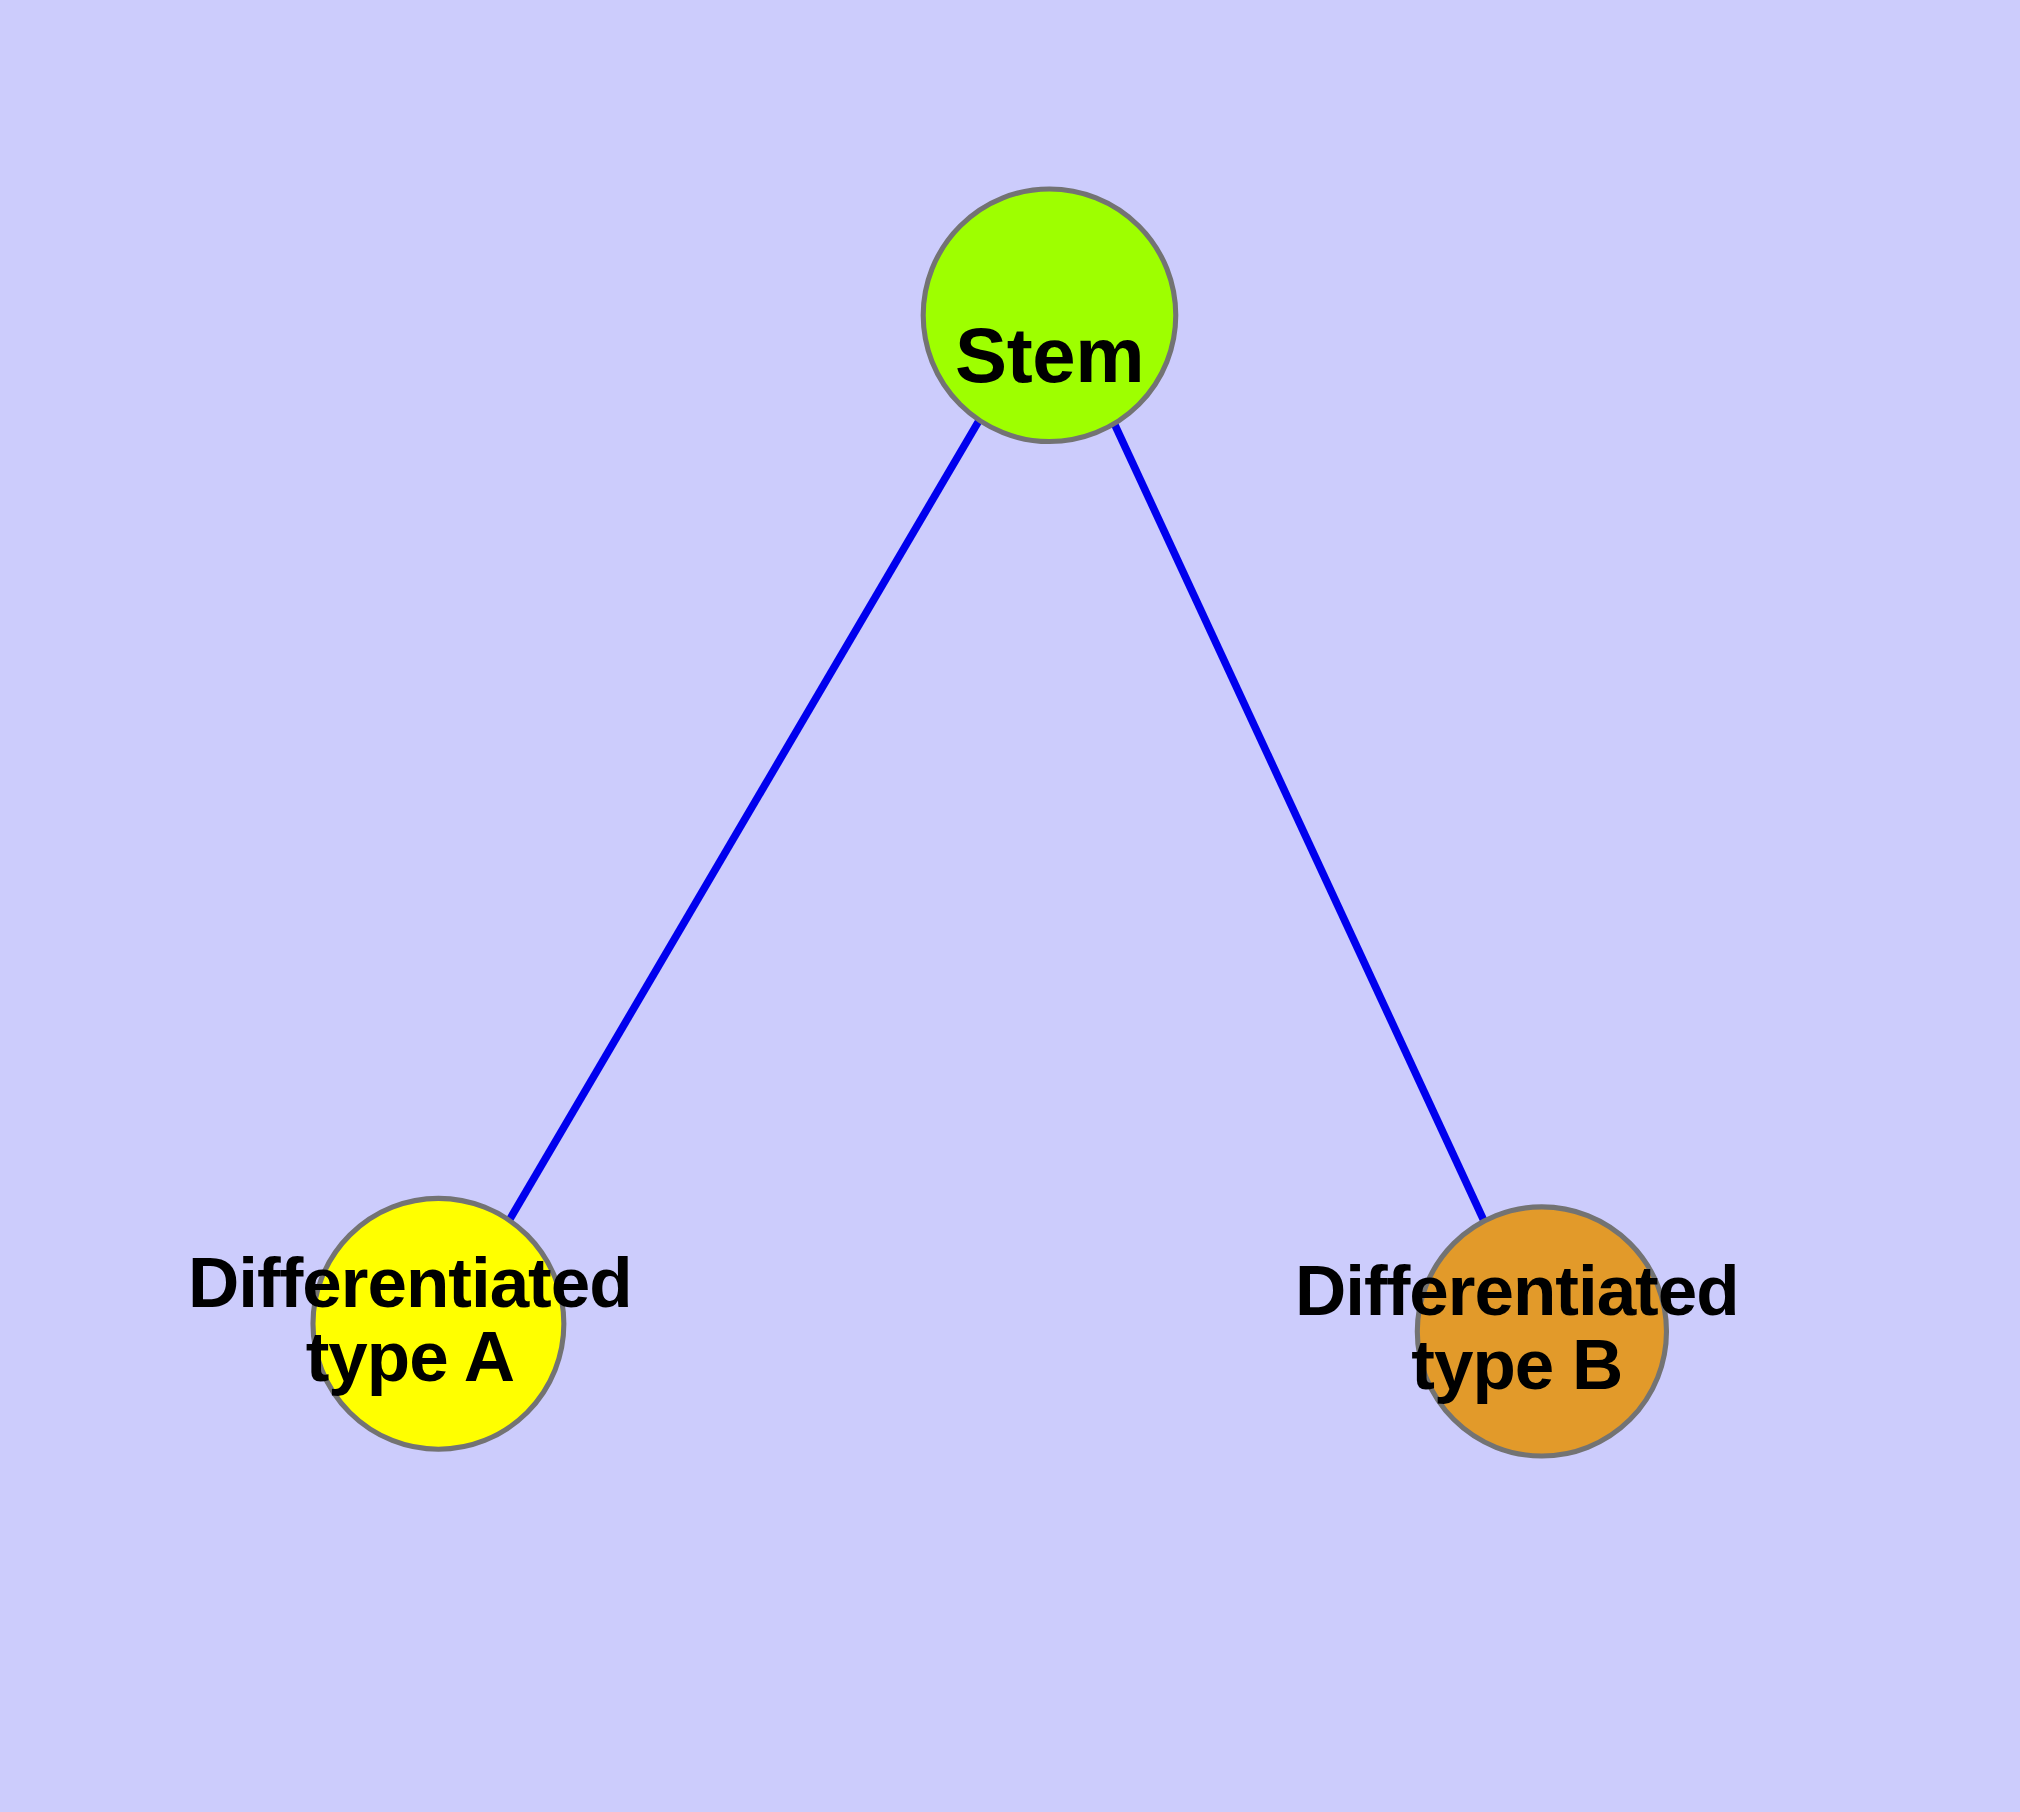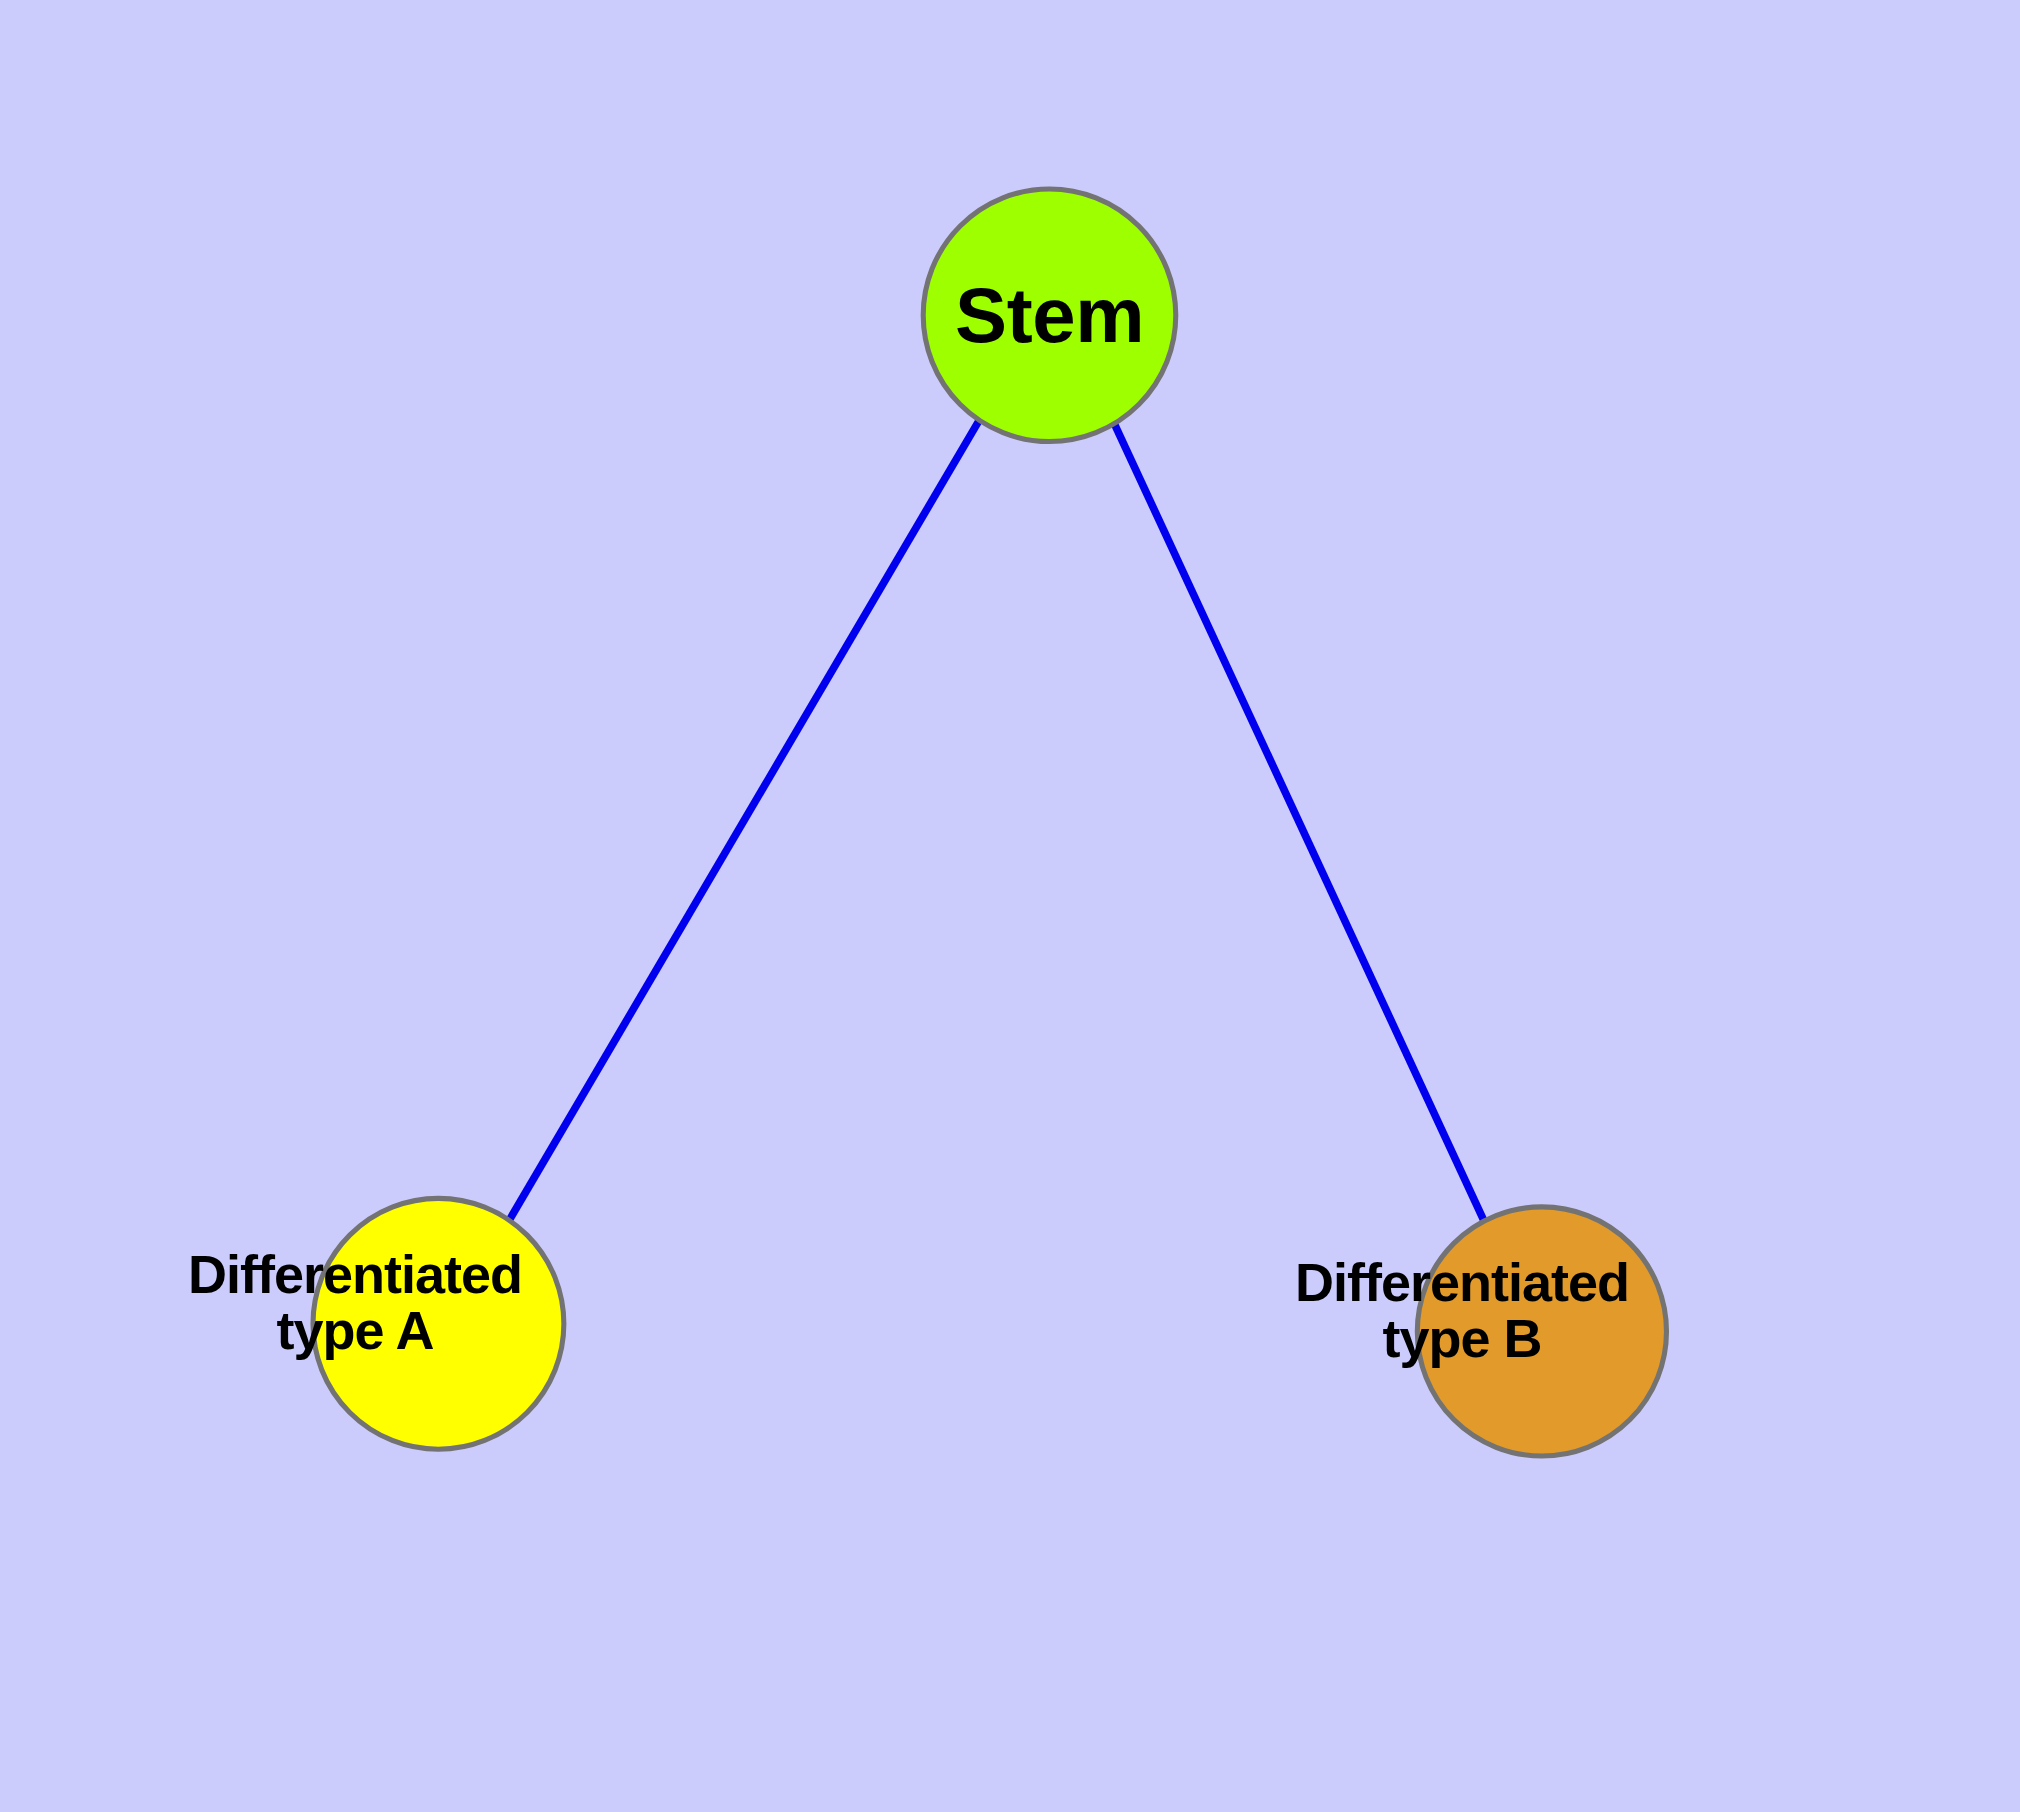--- a/index.html
+++ b/index.html
@@ -30,23 +30,24 @@
     font-weight: bold;
     color: #000000;
     line-height: 1.04;
     white-space: pre;
     pointer-events: none;
     -webkit-font-smoothing: antialiased;
   }
   .label-stem {
     font-size: 78px;
     letter-spacing: -0.4px;
+    margin-top: 40px;
   }
   .label-wide {
-    font-size: 54px;
+    font-size: 71px;
     letter-spacing: -1px;
   }
 </style>
 </head>
 <body>
 
 <div id="canvas">
 
   <svg id="graph-svg" viewBox="0 0 2384 2138" xmlns="http://www.w3.org/2000/svg">
     <g id="edge-layer">

